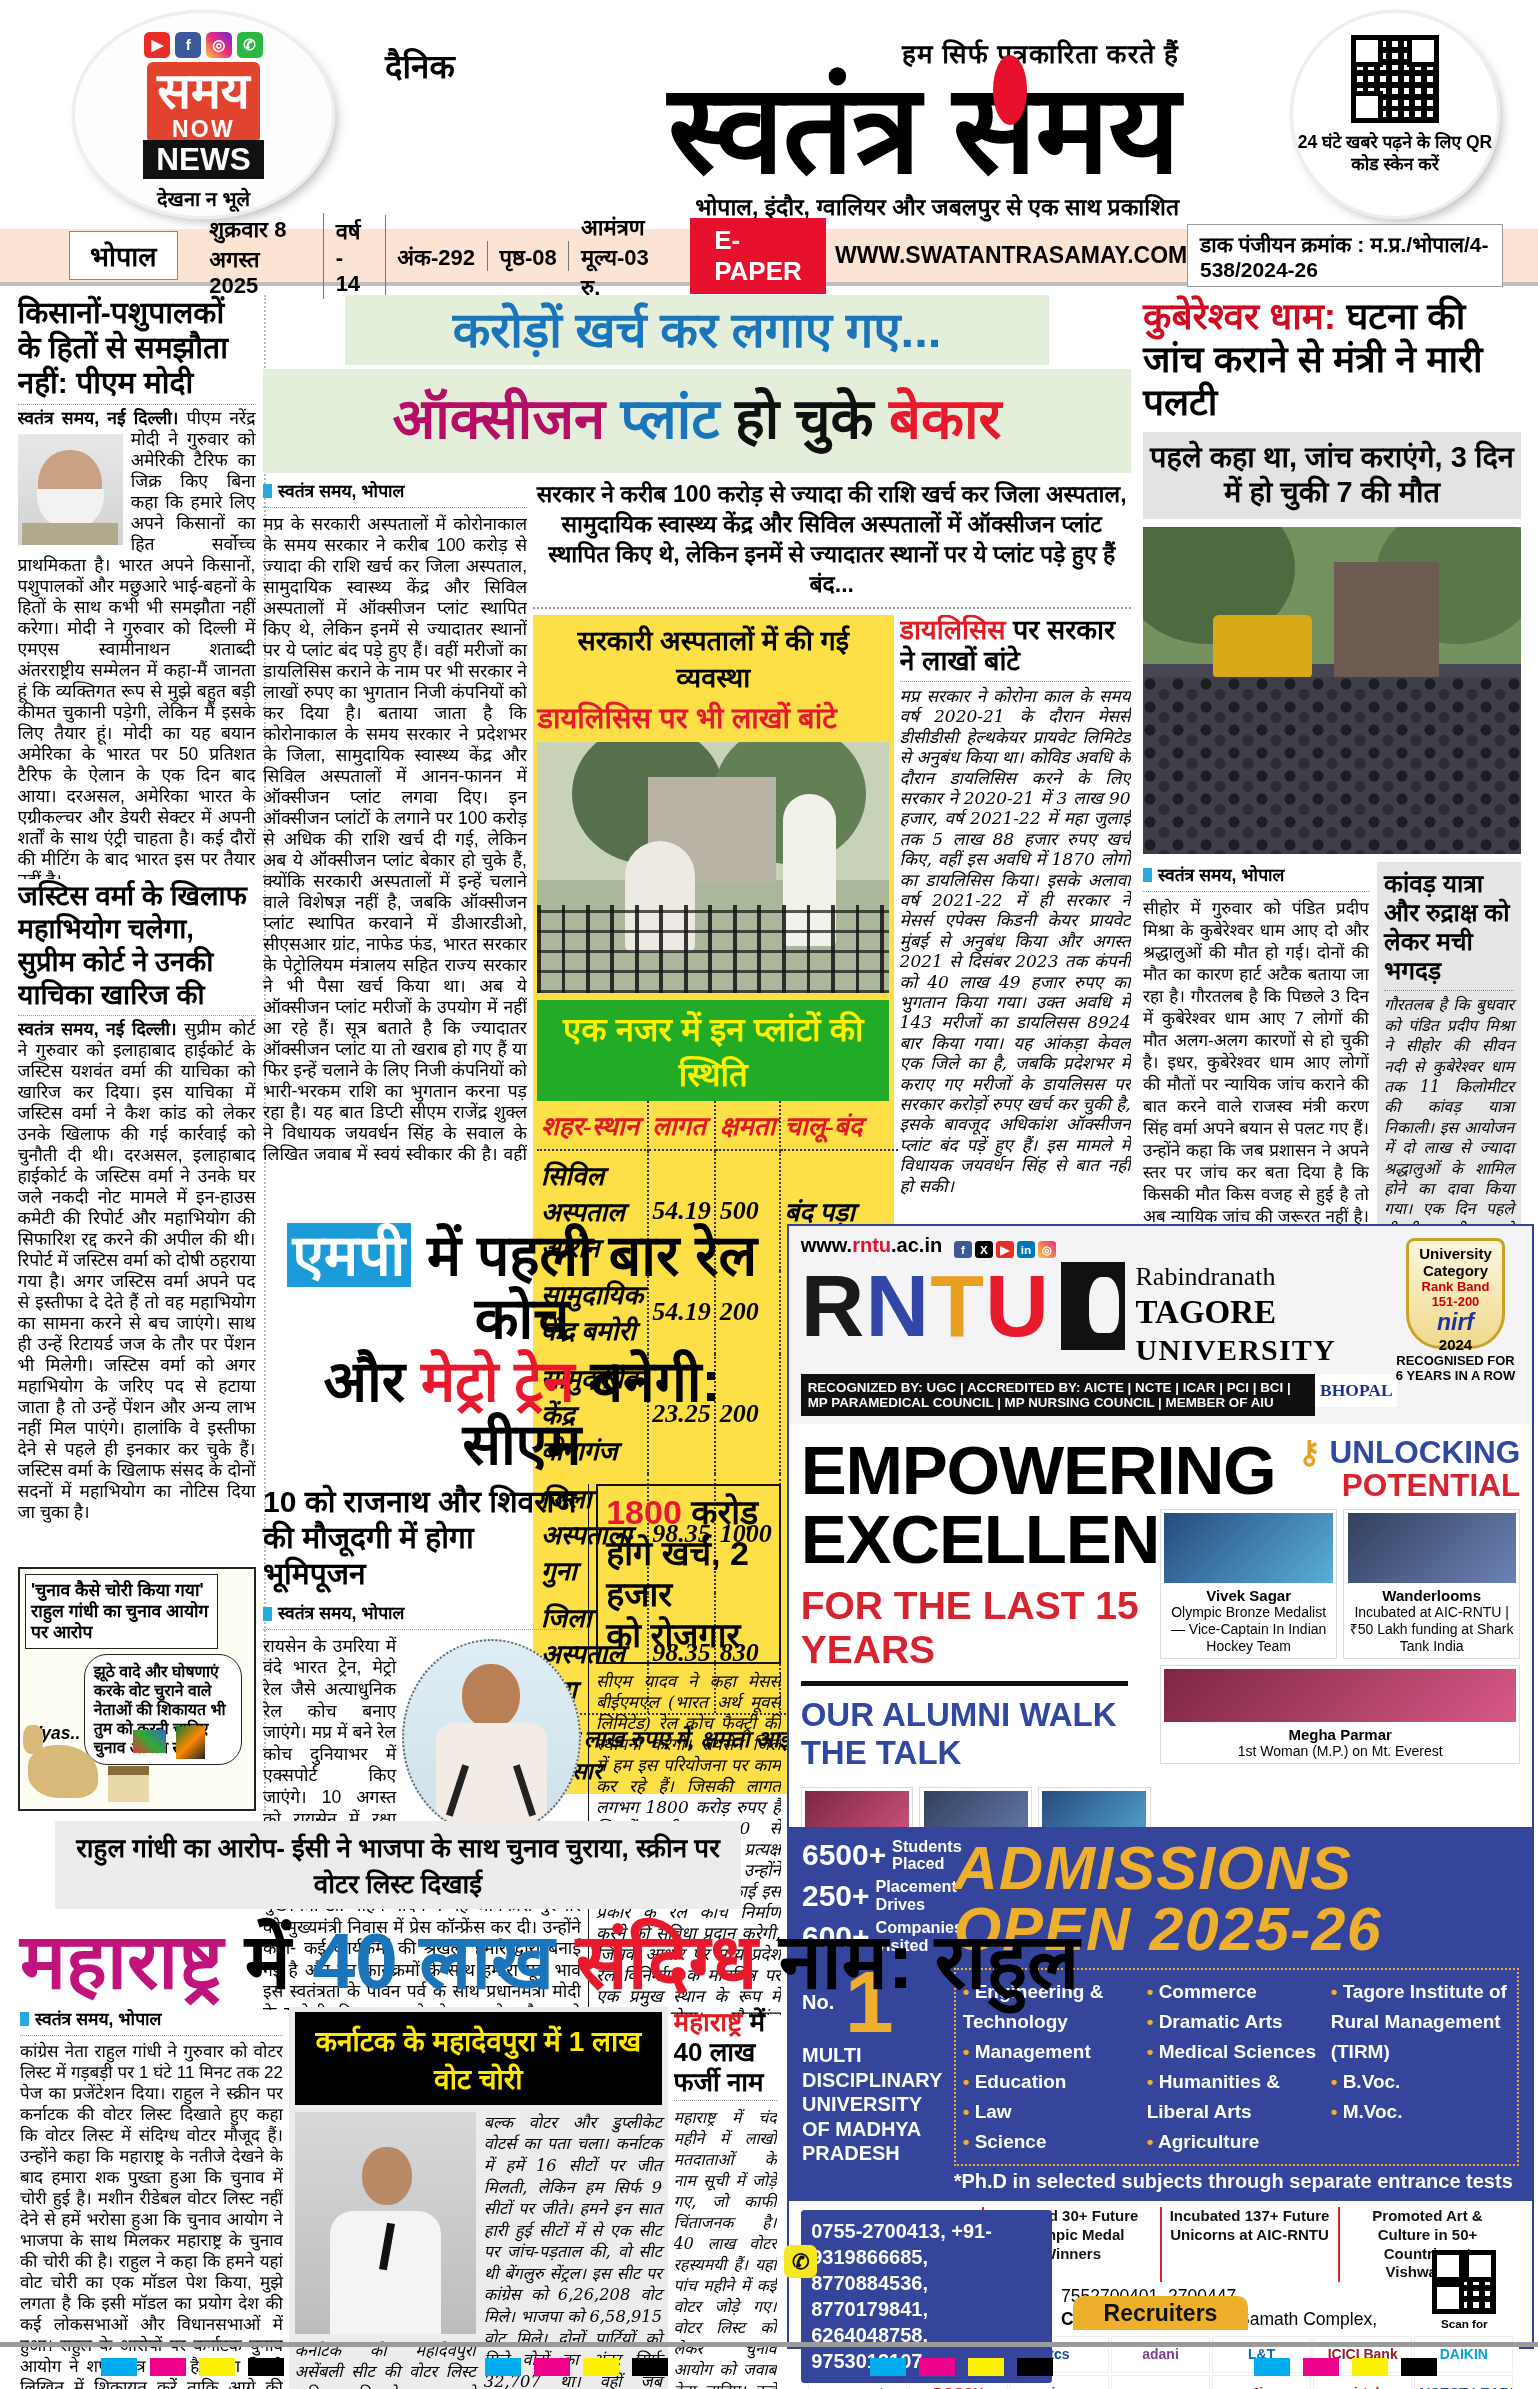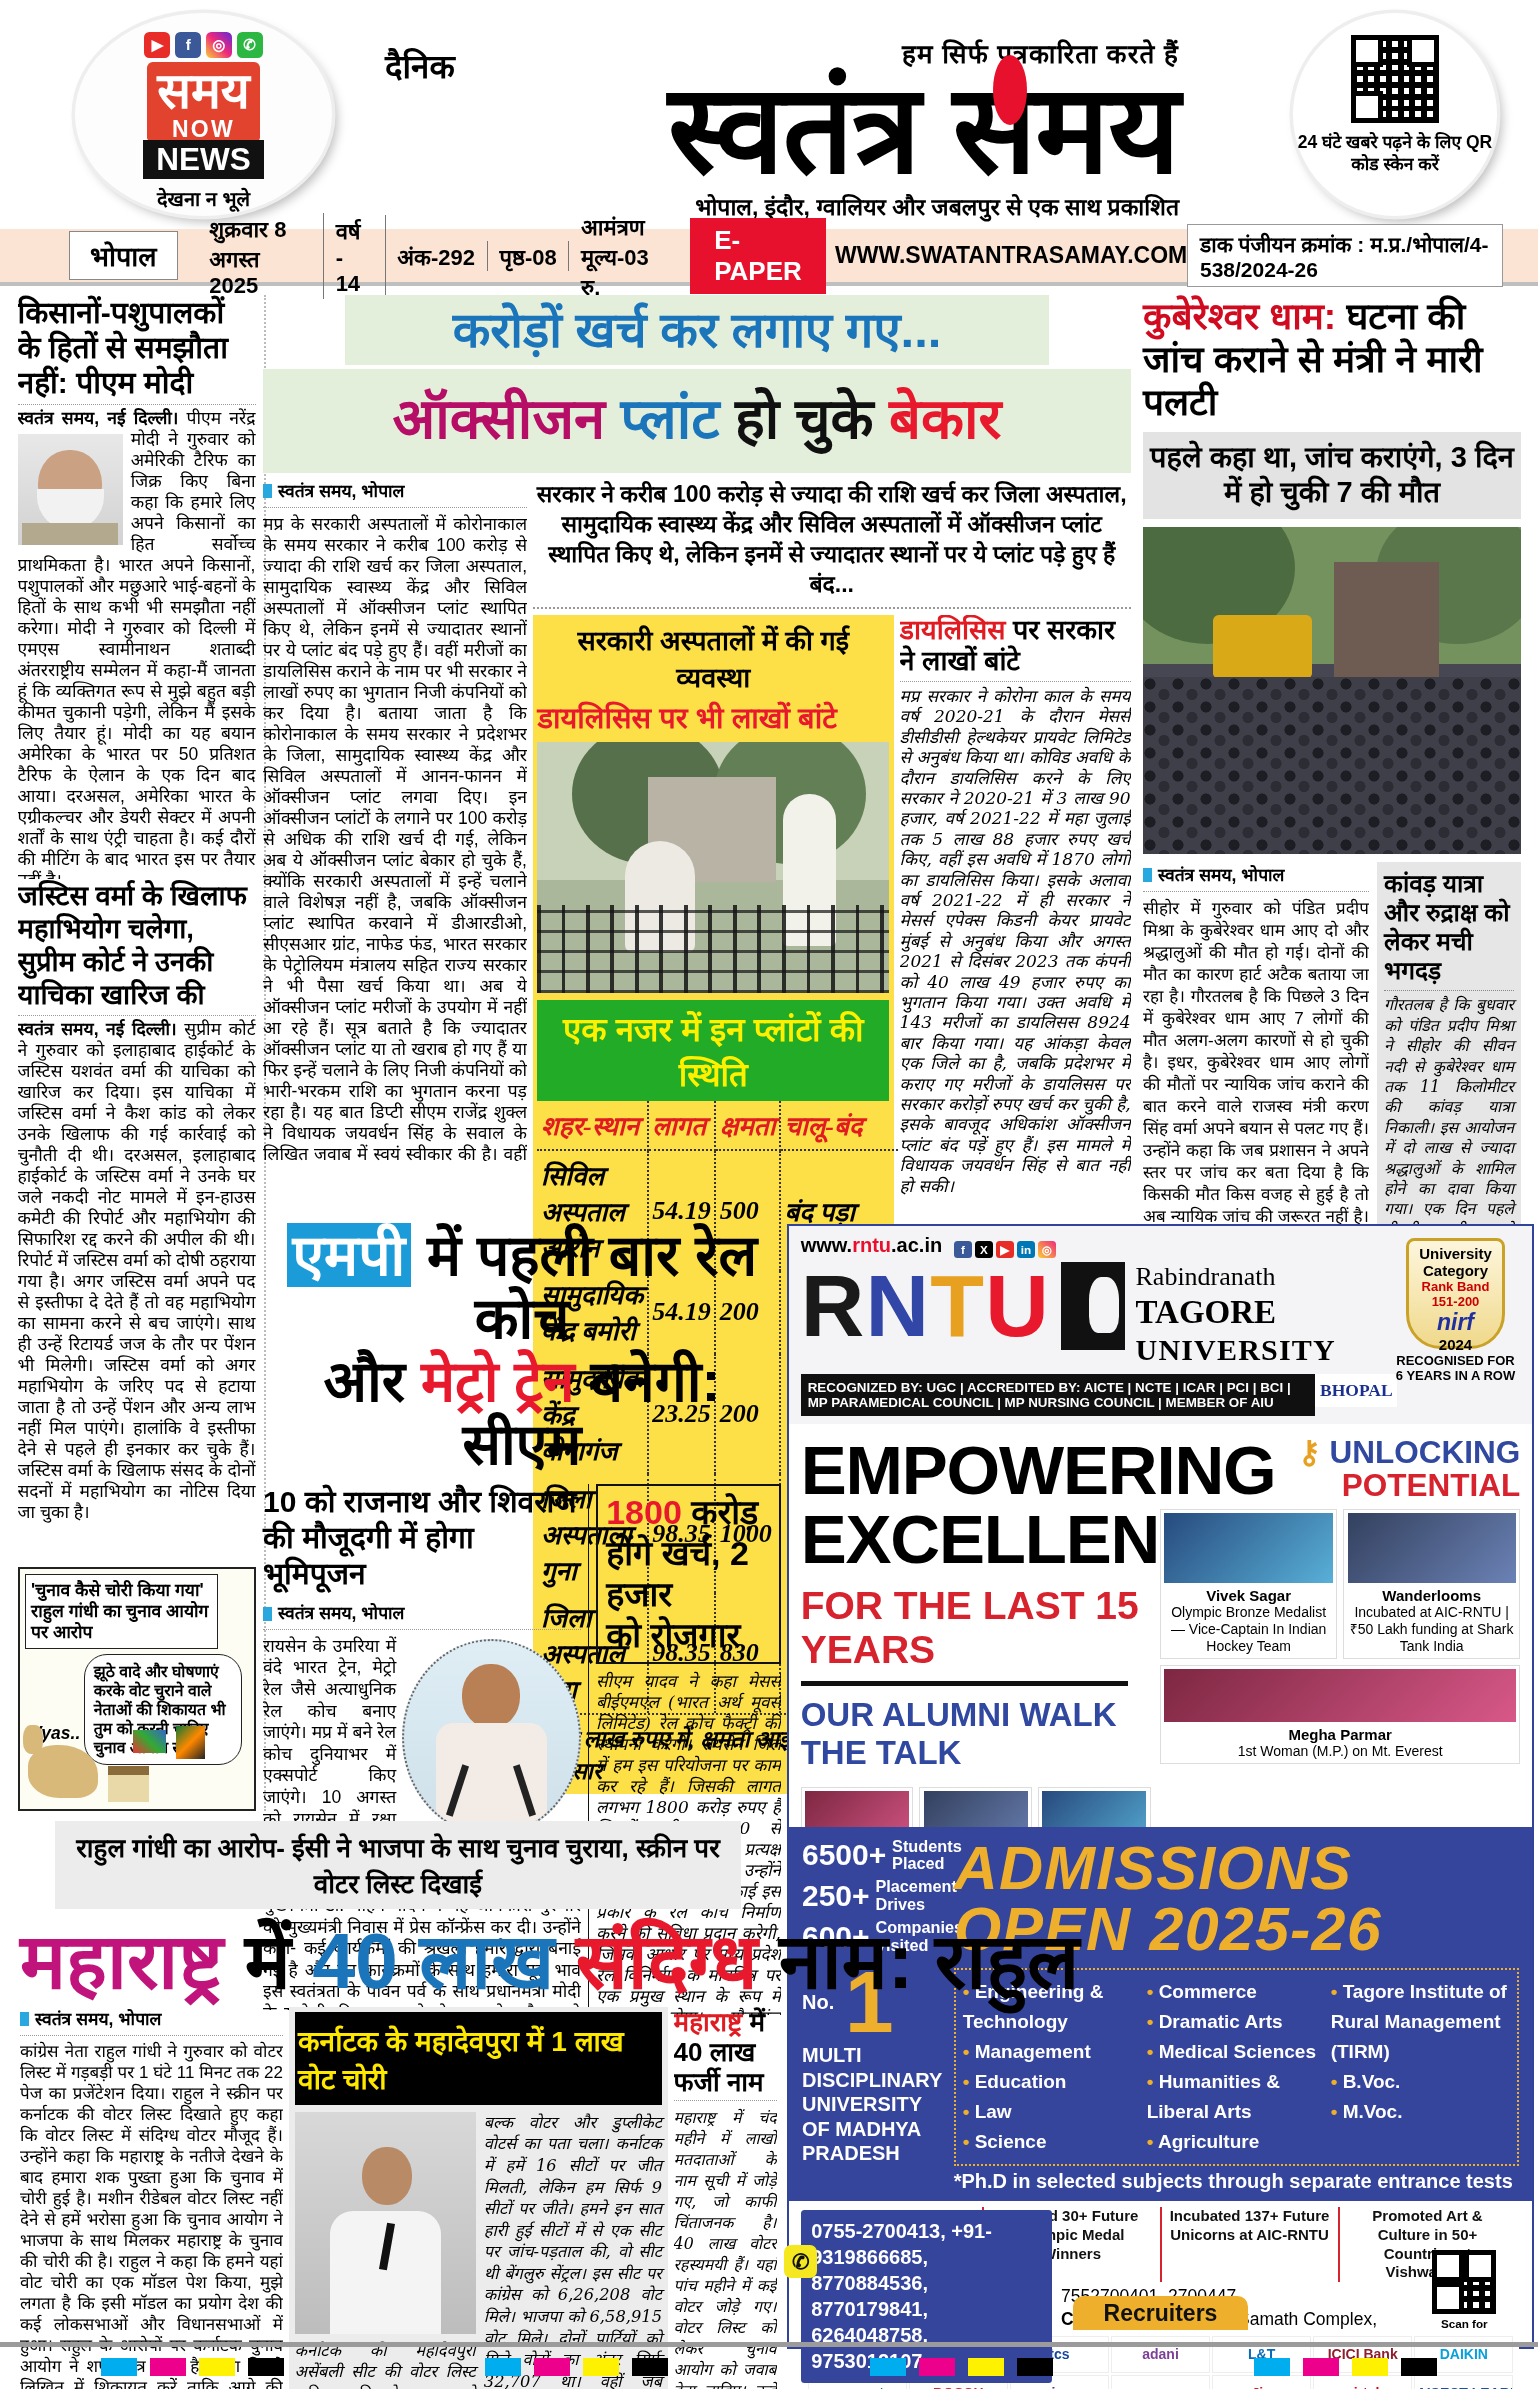--- a/index.html
+++ b/index.html
@@ -203,21 +203,21 @@
   .ad-qr .c{font-size:11.7px;font-weight:bold;margin-top:2.3px}
 
   
   .rahul{left:20px;top:1821px;width:756px}
   .strap{background:#ececec;font-weight:bold;font-size:26px;text-align:center;padding:8.2px 4.7px;margin:0 35px}
   .rah-h{font-weight:bold;font-size:77px;line-height:82px;text-align:center;margin:10.5px 0 4.7px 0;white-space:nowrap}
   .rah-h .m{color:#c0147c}.rah-h .b{color:#1b75bb}.rah-h .r{color:#e8192c}
   .rah-grid{display:grid;grid-template-columns:263px 379px 103px;gap:0 5.8px}
   .rah-c1{font-size:17px;line-height:21px}
   .rah-mid{background:#ececec;padding:5.8px;box-sizing:border-box}
-  .blackbox{background:#000;color:#ffe800;font-weight:bold;font-size:28px;text-align:left;padding:8.2px 3.5px}
+  .blackbox{background:#000;color:#ffe800;font-weight:bold;font-size:28px;text-align:center;padding:8.2px 3.5px}
   .rah-midgrid{display:flex;gap:8.2px;margin-top:7px}
   .rah-photo{width:181px;height:222px;background:linear-gradient(#d8d8d8,#bdbdbd);position:relative;flex:none}
   .rah-photo .shirt{position:absolute;left:35px;bottom:0;width:111px;height:123px;background:#f4f4f4;border-radius:23px 23px 0 0}
   .rah-photo .head{position:absolute;left:67px;top:35px;width:50px;height:58px;border-radius:48%;background:#b98a66}
   .rah-photo .mic{position:absolute;left:88px;top:111px;width:8.2px;height:47px;background:#111;transform:rotate(10deg)}
   .rah-midtext{font-size:16.3px;line-height:21.6px}
   .rah-below{font-size:16.3px;line-height:21.6px;margin-top:5.8px;width:181px}
   .rah-r-h{font-weight:bold;font-size:26px;line-height:30px}
   .rah-r-h .r{color:#e11b22}
   .rah-r-b{font-size:15.8px;line-height:21px;margin-top:5.8px}

